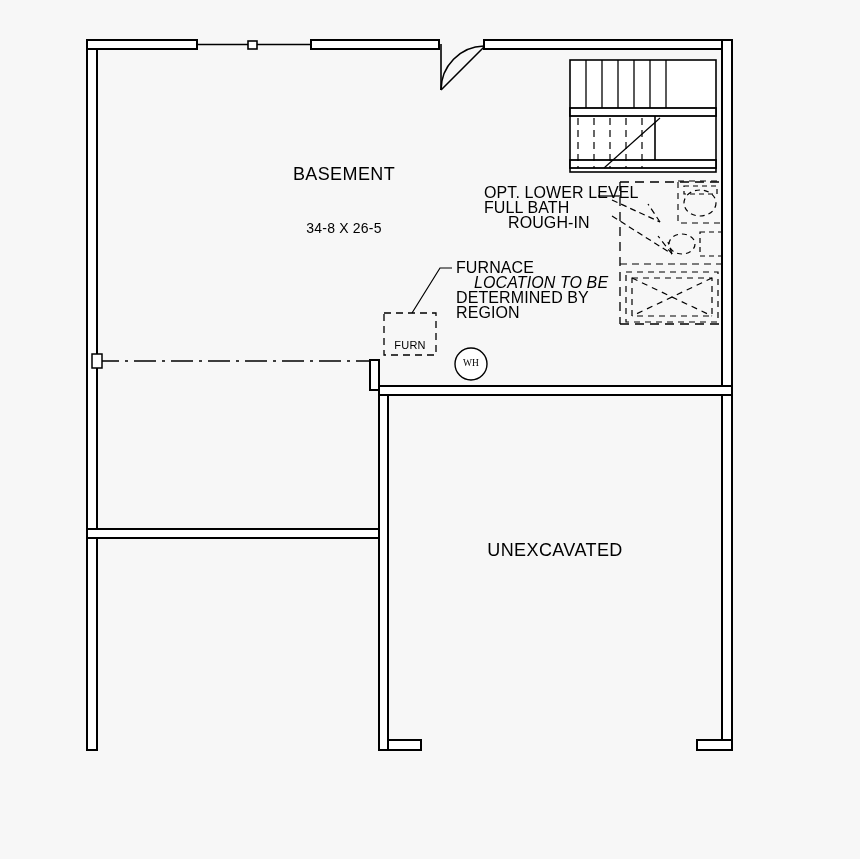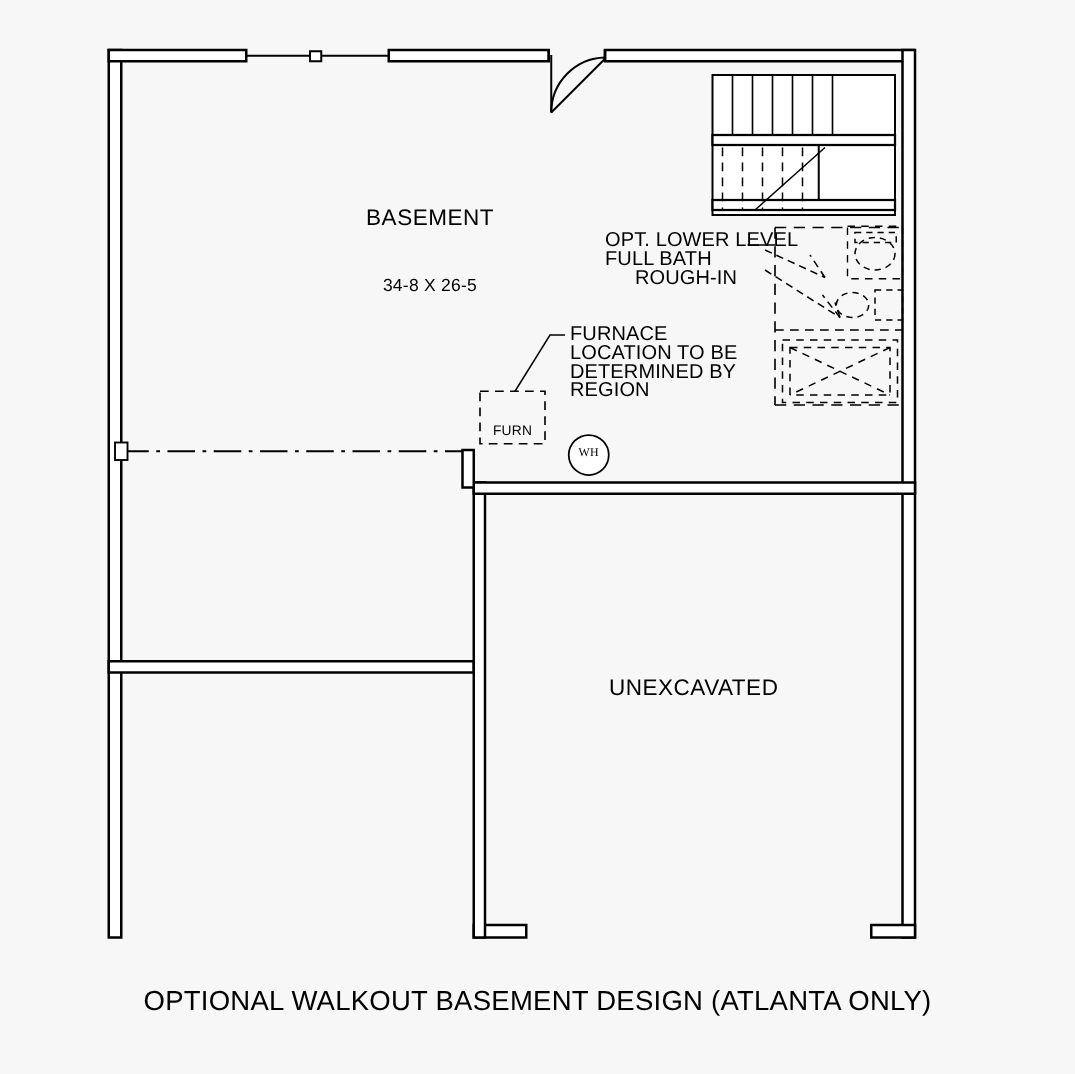--- a/index.html
+++ b/index.html
@@ -203,23 +203,22 @@
   <div class="lbl lbl-room-name center" style="left:222px; top:164px; width:244px;">BASEMENT</div>
   <div class="lbl lbl-room-dims center" style="left:222px; top:184px; width:244px;margin-top:36px;">34-8 X 26-5</div>
 
   <div class="lbl lbl-room-name center" style="left:430px; top:540px; width:250px;">UNEXCAVATED</div>
 
   <div class="lbl lbl-note" style="left:484px; top:184px;">OPT. LOWER LEVEL</div>
   <div class="lbl lbl-note" style="left:484px; top:199px;">FULL BATH</div>
   <div class="lbl lbl-note" style="left:508px; top:214px;">ROUGH-IN</div>
 
   <div class="lbl lbl-note" style="left:456px; top:259px;">FURNACE</div>
-  <div class="lbl lbl-note" style="left:456px; top:274px;">LOCATION TO BE</div>
+  <div class="lbl lbl-note" style="left:474px; top:274px;font-style:italic;">LOCATION TO BE</div>
   <div class="lbl lbl-note" style="left:456px; top:289px;">DETERMINED BY</div>
   <div class="lbl lbl-note" style="left:456px; top:304px;">REGION</div>
 
   <div class="lbl lbl-small center" style="left:384px; top:327px; width:52px;margin-top:12px;">FURN</div>
 
   <div class="lbl lbl-tiny center" style="left:455px; top:358px; width:32px;">WH</div>
 
-  <div class="lbl lbl-caption" style="top:788px;">OPTIONAL WALKOUT BASEMENT DESIGN (ATLANTA ONLY)</div>
 
 </div>
 
 </body></html>

